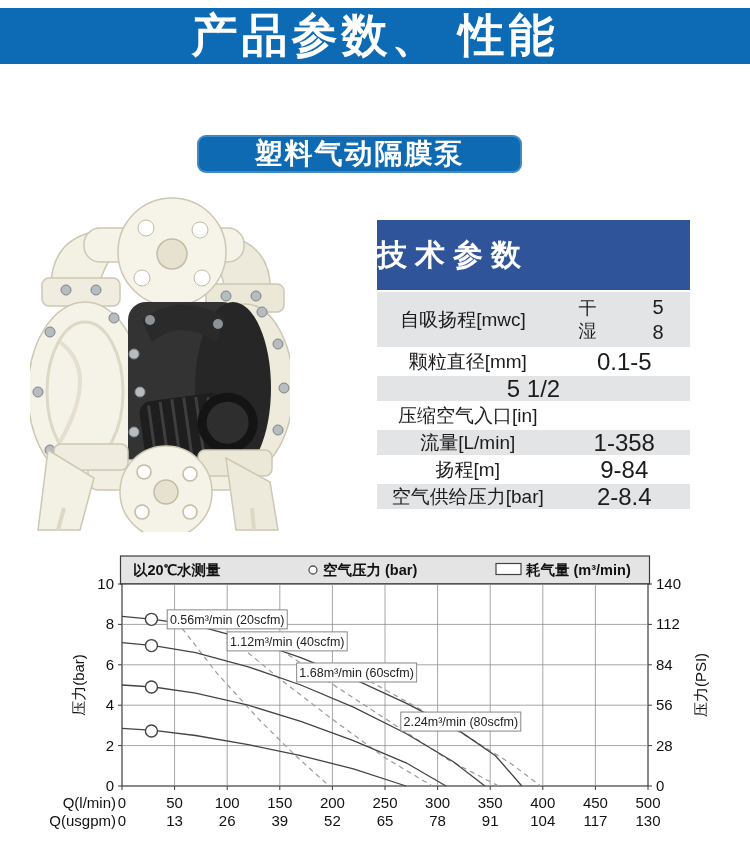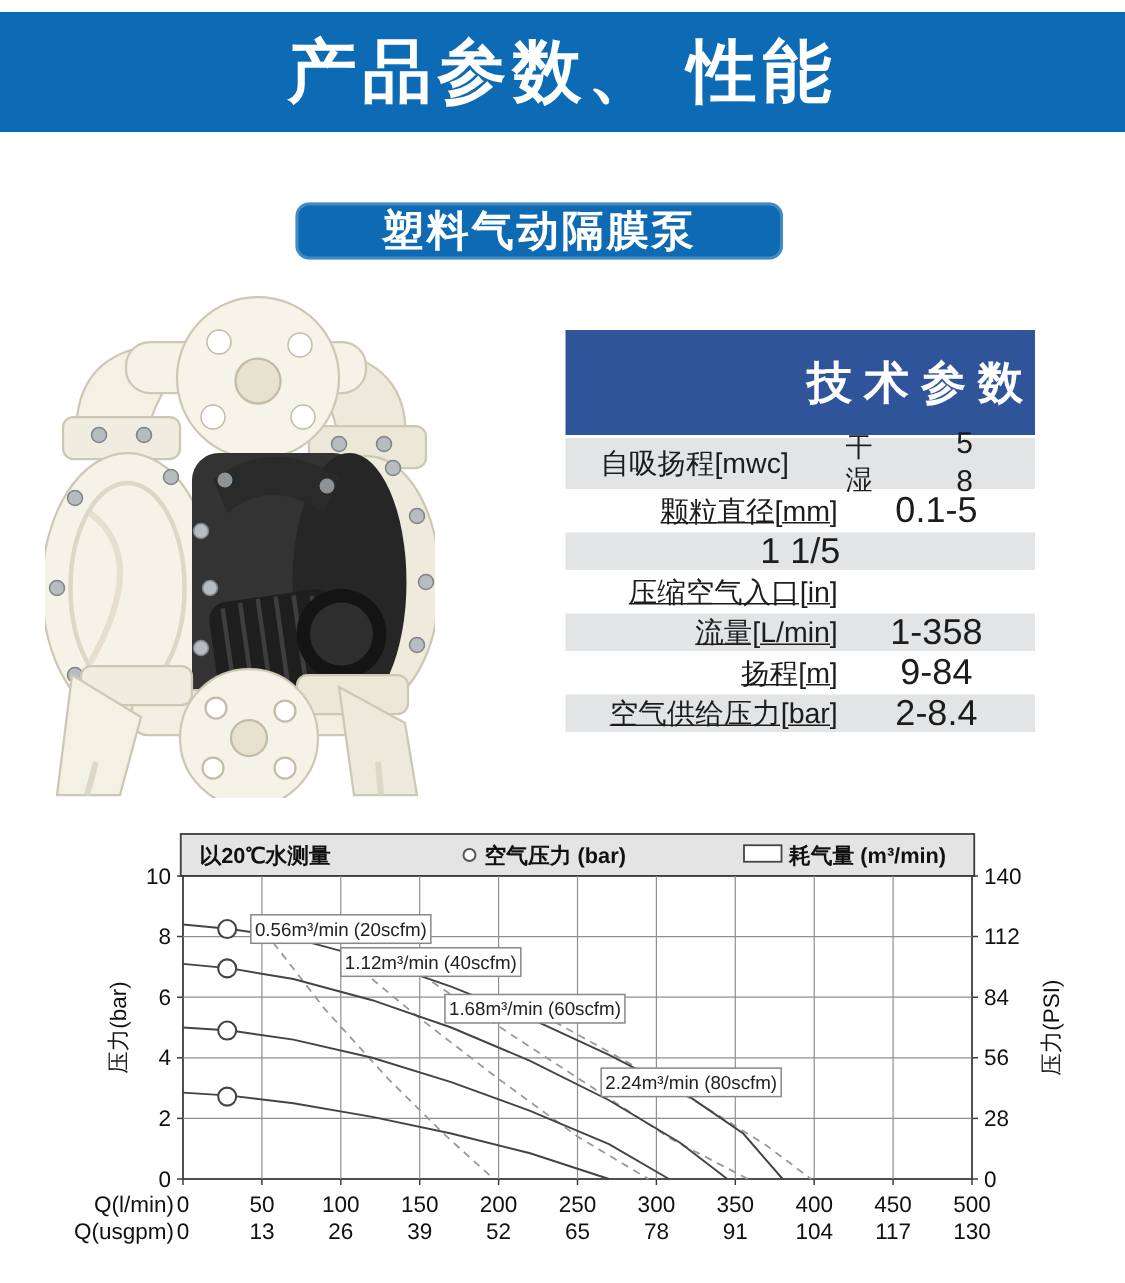--- a/index.html
+++ b/index.html
@@ -1,35 +1,35 @@
 <!DOCTYPE html>
 <html><head>
 <meta charset="utf-8">
 <style>
   html,body{margin:0;padding:0;}
   .page{position:relative;width:750px;height:855px;background:#ffffff;overflow:hidden;
         font-family:"Liberation Sans",sans-serif;color:#222;}
   
-  .banner{position:absolute;left:0;top:8px;width:750px;height:80px;background:#0d6ab4;
+  .banner{position:absolute;left:0;top:8px;width:750px;height:56px;background:#0d6ab4;
           display:flex;align-items:center;justify-content:center;}
   .banner span{color:#fff;font-size:46px;font-weight:bold;letter-spacing:4px;}
   
   .badge{position:absolute;left:197px;top:135px;width:325px;height:38px;background:#0e6ab3;
          border-radius:9px;display:flex;align-items:center;justify-content:center;
          box-shadow:inset 0 0 0 2px rgba(255,255,255,0.22);}
   .badge span{color:#fff;font-size:28px;font-weight:bold;letter-spacing:2px;text-align:right;}
   
   .spec{position:absolute;left:377px;top:220px;width:313px;}
-  .spec-header{height:70px;background:#30549a;display:flex;align-items:center;justify-content:flex-end;}
+  .spec-header{height:70px;background:#30549a;display:flex;align-items:center;justify-content:flex-start;}
   .spec-header span{color:#fff;font-size:30px;font-weight:bold;letter-spacing:8px;}
   .tbl-row{display:flex;align-items:center;margin-top:2px;height:25px;background:#fff;
            font-size:19px;color:#1c1c1c;}
   .tbl-row.gray{background:#e2e4e6;}
-  .tbl-row.tall{height:34px;}
-  .lbl{flex:0 0 58%;text-align:right;text-decoration:underline;}
+  .tbl-row.tall{height:55px;gap:15px;}
+  .lbl{flex:0 0 58%;text-align:center;}
   .val{flex:1;text-align:center;font-size:24px;}
   .r1-label{flex:0 0 55%;text-align:center;}
   .r1-sub{flex:0 0 15%;display:flex;flex-direction:column;line-height:1.25;font-size:18px;text-align:center;}
   .r1-vals{flex:1;display:flex;flex-direction:column;line-height:1.25;font-size:20px;text-align:center;}
   
   .pump-wrap{position:absolute;left:30px;top:192px;width:260px;height:340px;}
   .chart-wrap{position:absolute;left:0px;top:540px;width:634px;height:315px;}
   svg text{font-family:"Liberation Sans",sans-serif;}
 </style>
 </head>
@@ -141,21 +141,21 @@
       <div class="r1-vals">
         <span>5</span>
         <span>8</span>
       </div>
     </div>
     <div class="tbl-row">
       <div class="lbl">颗粒直径[mm]</div>
       <div class="val">0.1-5</div>
     </div>
     <div class="tbl-row gray">
-      <div class="val">1 1/5</div>
+      <div class="val">5 1/2</div>
     </div>
     <div class="tbl-row">
       <div class="lbl">压缩空气入口[in]</div>
     </div>
     <div class="tbl-row gray">
       <div class="lbl">流量[L/min]</div>
       <div class="val">1-358</div>
     </div>
     <div class="tbl-row">
       <div class="lbl">扬程[m]</div>

